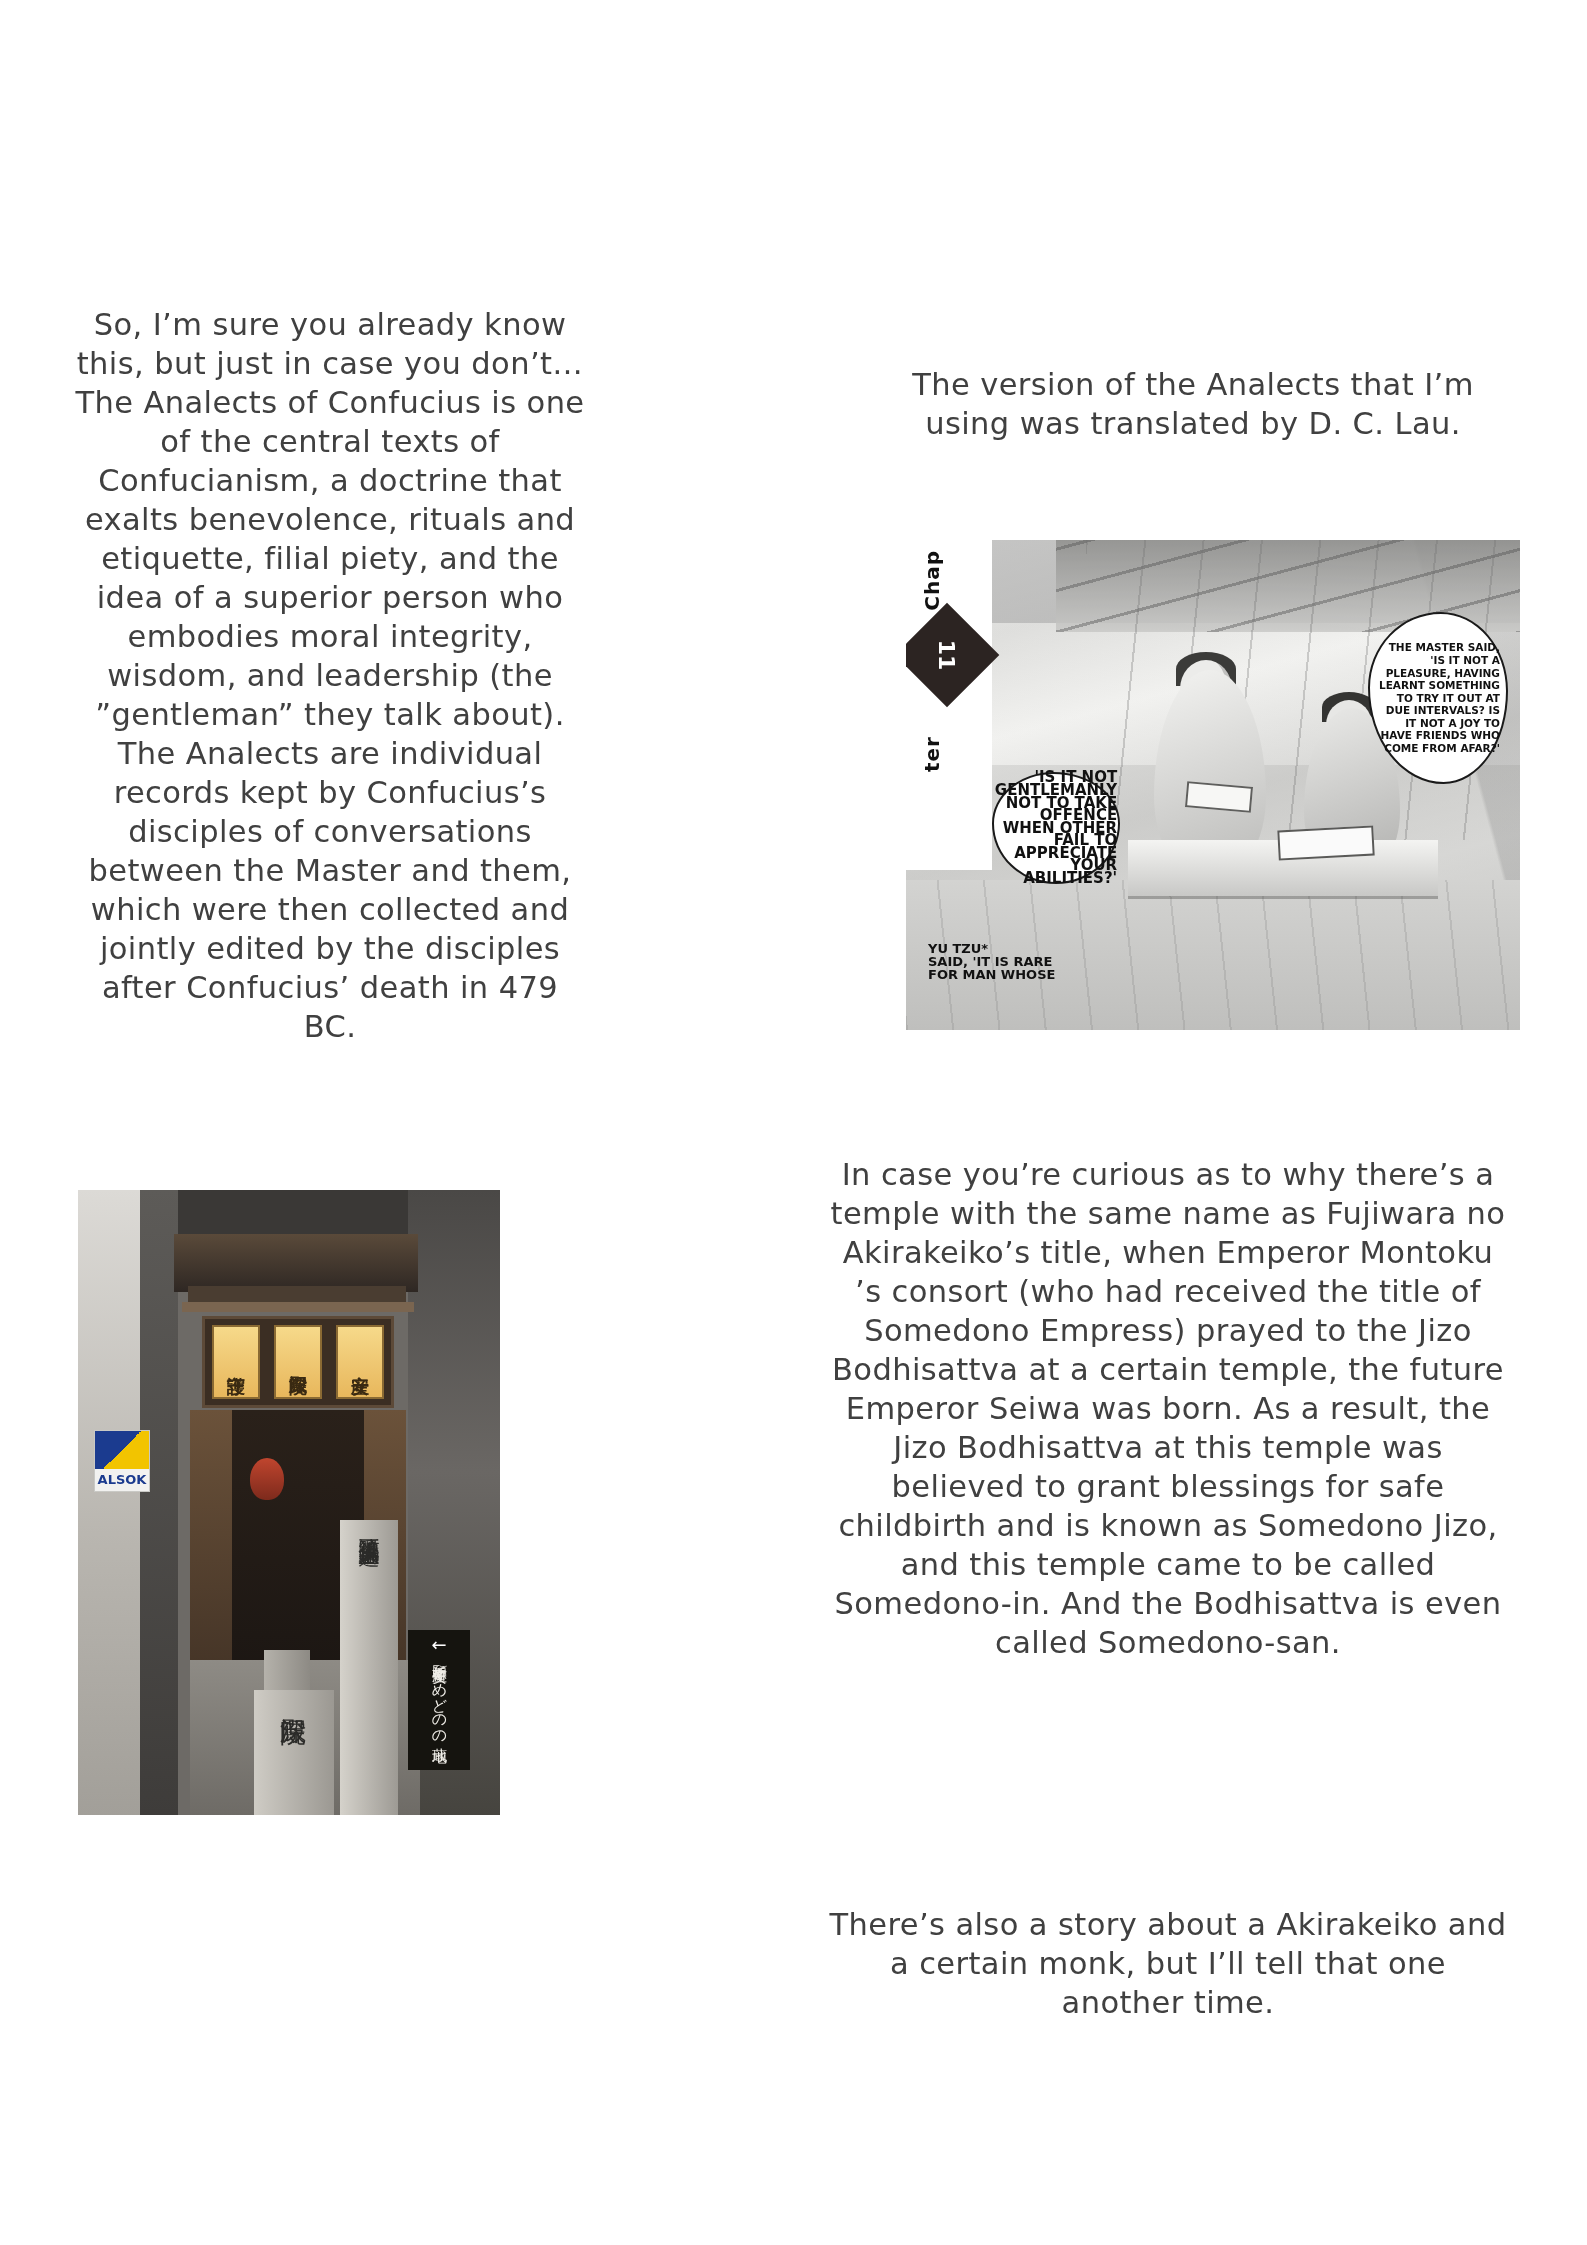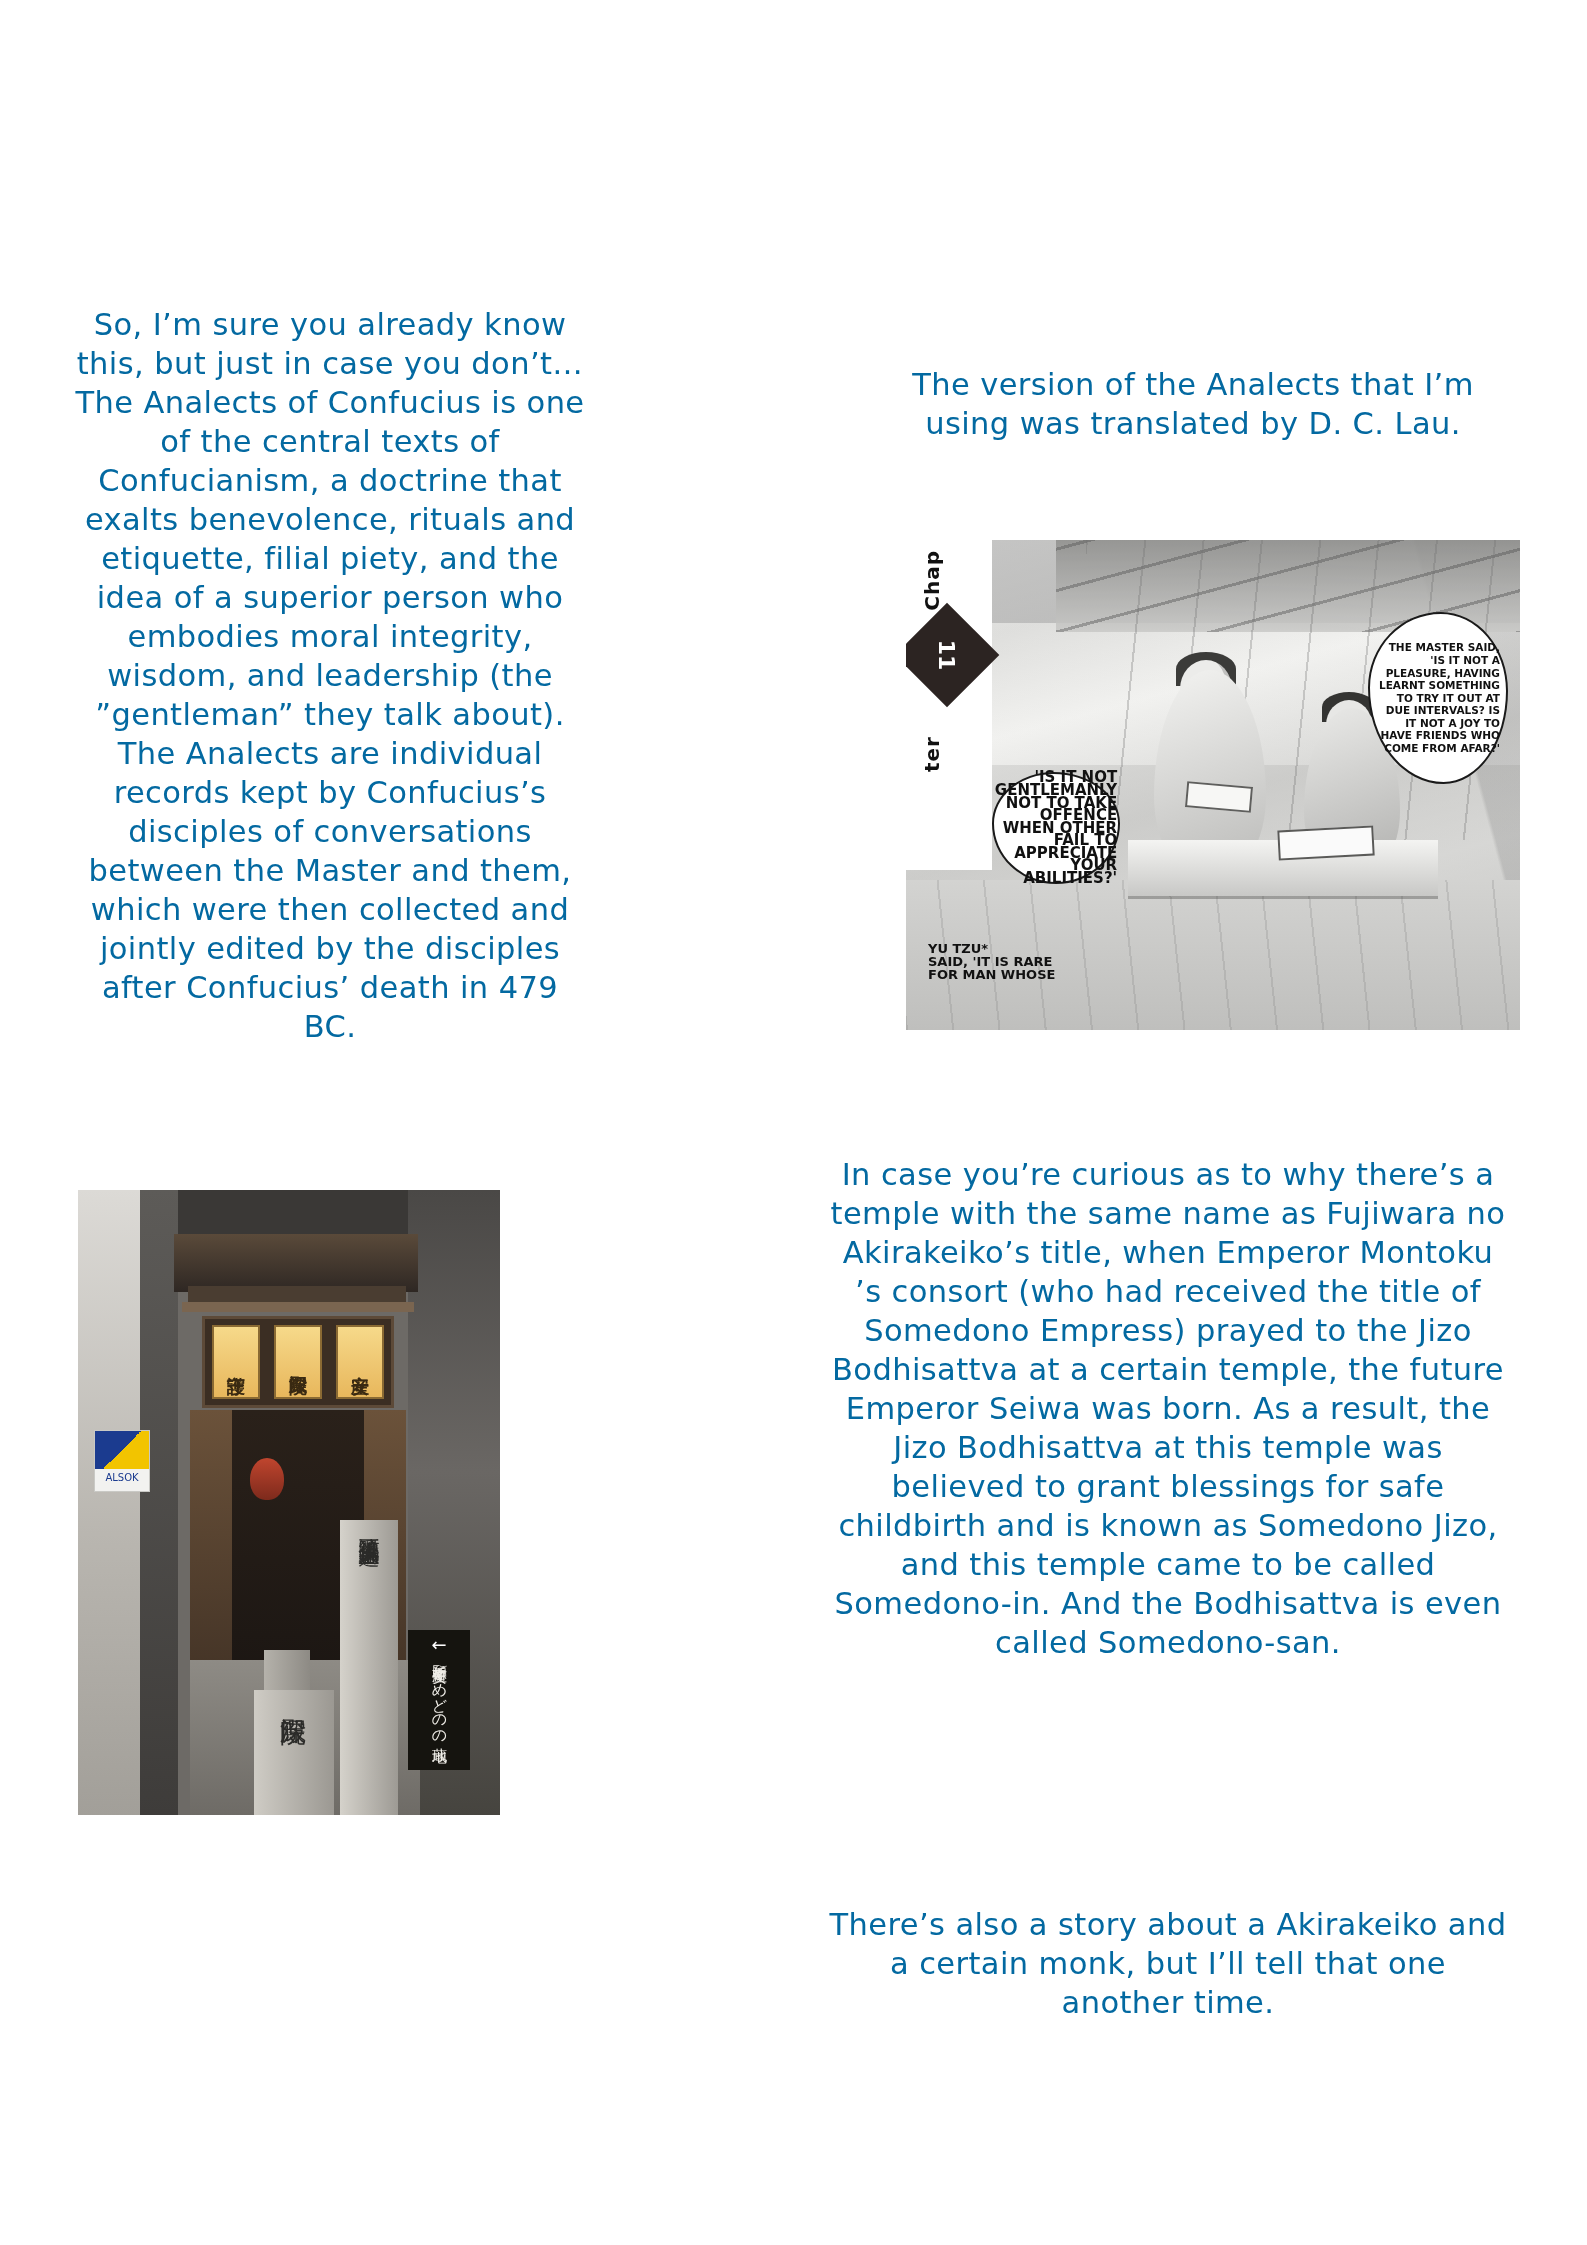--- a/index.html
+++ b/index.html
@@ -27,21 +27,21 @@
     color:#0b0b0b;
   }
 
   
   .bodytext{
     font-family:"DejaVu Sans", sans-serif;
     font-size:30.5px;
     line-height:39px;
     letter-spacing:0.4px;
     text-align:center;
-    color:#0369a1;
+    color:#404040;
     white-space:pre-line;
   }
 
   #col-left-top{
     position:absolute;left:72px;top:305px;width:516px;
   }
   #col-right-top{
     position:absolute;left:888px;top:365px;width:610px;
   }
   #col-right-bottom{
@@ -176,21 +176,21 @@
   .ph-stone-a{position:absolute;left:186px;top:460px;width:46px;height:120px;background:linear-gradient(90deg,#b5b2ab,#8d8a84);}
   .ph-stone-b{position:absolute;left:176px;top:500px;width:80px;height:125px;background:linear-gradient(90deg,#cfccc5,#9b9892);display:flex;align-items:flex-start;justify-content:center;}
   .ph-stone-b span{writing-mode:vertical-rl;font-size:26px;color:#2b2b29;font-family:"DejaVu Sans", sans-serif;padding-top:8px;}
   .ph-pillar{position:absolute;left:262px;top:330px;width:58px;height:295px;background:linear-gradient(90deg,#d5d2cb,#9d9a94);display:flex;align-items:flex-start;justify-content:center;}
   .ph-pillar span{writing-mode:vertical-rl;font-size:21px;color:#2b2b29;font-family:"DejaVu Sans", sans-serif;padding-top:10px;letter-spacing:-1px;}
   .ph-sign{position:absolute;left:330px;top:440px;width:62px;height:140px;background:#15140f;display:flex;align-items:flex-start;justify-content:center;}
   .ph-sign span{writing-mode:vertical-rl;font-size:15px;color:#f1efe9;font-family:"DejaVu Sans", sans-serif;padding-top:26px;letter-spacing:-1px;}
   .ph-arrow{position:absolute;left:338px;top:448px;width:46px;height:14px;color:#fff;font-size:18px;line-height:14px;text-align:center;}
   .ph-alsok{position:absolute;left:16px;top:240px;width:56px;height:62px;background:#f2f2f0;border:1px solid #c9c9c5;box-sizing:border-box;}
   .ph-alsok-top{width:100%;height:38px;background:linear-gradient(135deg,#1b3b8f 50%,#f2c400 50%);}
-  .ph-alsok-txt{font-size:10px;text-align:center;color:#1b3b8f;font-family:"DejaVu Sans", sans-serif;font-weight:400;padding-top:3px;}
+  .ph-alsok-txt{font-size:13px;text-align:center;color:#1b3b8f;font-family:"DejaVu Sans", sans-serif;font-weight:700;padding-top:3px;}
 </style>
 </head>
 <body>
 
 <div class="page">
 
 
   <div class="bodytext" id="col-left-top">So, I’m sure you already know this, but just in case you don’t… The Analects of Confucius is one of the central texts of Confucianism, a doctrine that exalts benevolence, rituals and etiquette, filial piety, and the idea of a superior person who embodies moral integrity, wisdom, and leadership (the ”gentleman” they talk about). The Analects are individual records kept by Confucius’s disciples of conversations between the Master and them, which were then collected and jointly edited by the disciples after Confucius’ death in 479 BC.</div>
 
   <div class="bodytext" id="col-right-top">The version of the Analects that I’m using was translated by D. C. Lau.</div>

